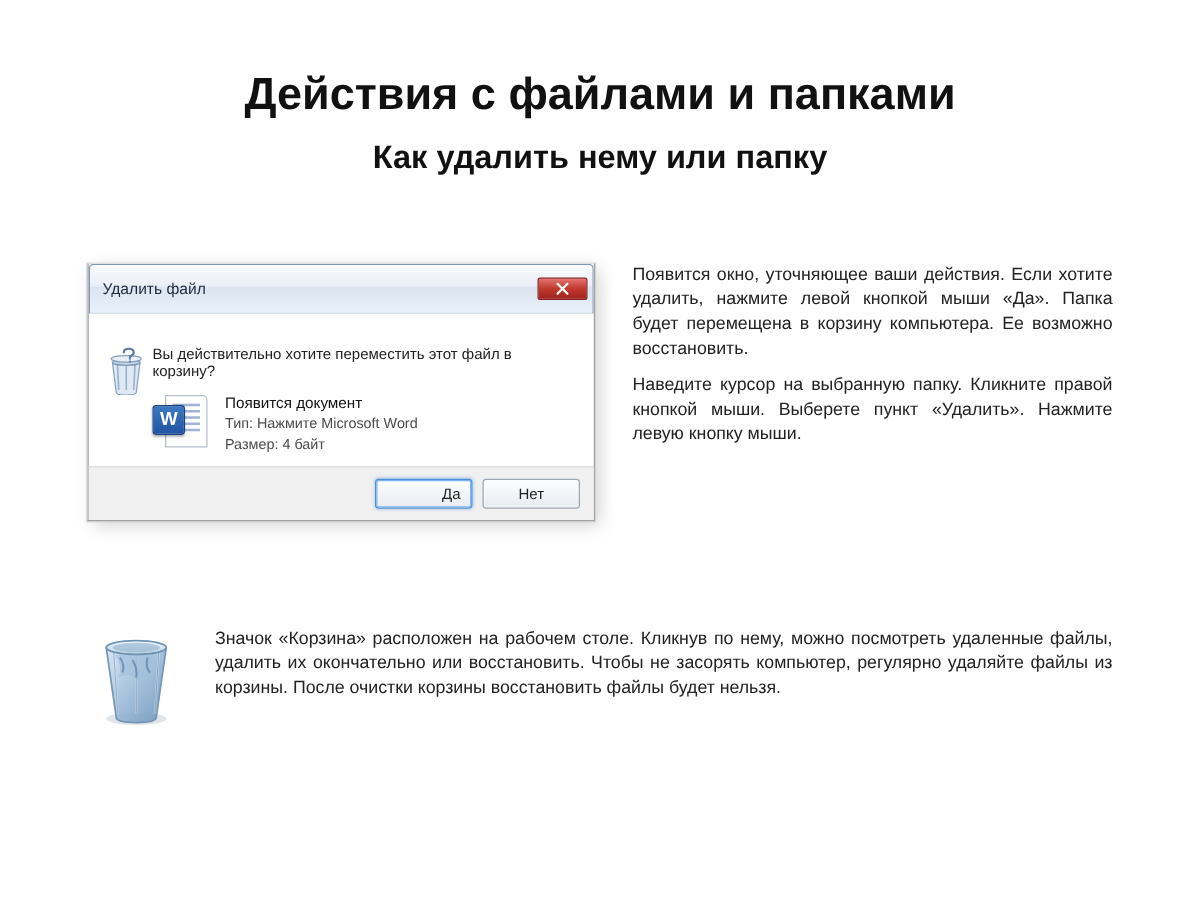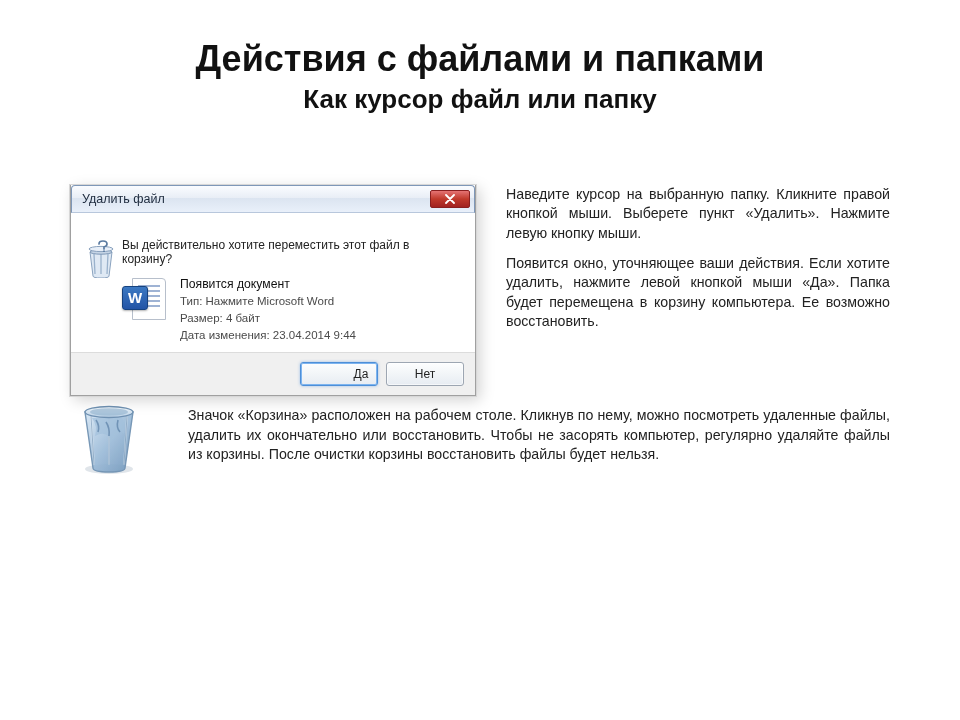--- a/index.html
+++ b/index.html
@@ -10,21 +10,21 @@
     background: #ffffff;
     font-family: "Segoe UI", Arial, sans-serif;
     color: #111;
     padding: 40px 70px 20px 70px;
   }
   .title {
     text-align: center;
     font-weight: 700;
     font-size: 36px;
     line-height: 1.05;
-    margin: 0;
+    margin: 16px;
   }
   .subtitle {
     text-align: center;
     font-weight: 700;
     font-size: 26px;
     margin-top: 6px;
   }
   .row {
     display: flex;
     margin-top: 70px;
@@ -33,21 +33,21 @@
   .dialog-wrapper {
     width: 406px;
     flex-shrink: 0;
     border: 1px solid #a0a0a0;
     border-top: none;
     box-shadow: 0 0 0 1px #d7d7d7, 4px 4px 14px rgba(0,0,0,.18);
     position: relative;
     background: #fff;
   }
   .titlebar {
-    height: 28px;
+    height: 40px;
     background: linear-gradient(#fafcff 0%, #e9eef6 45%, #dbe4f0 46%, #e9f0fa 100%);
     border: 1px solid #7e97b8;
     border-bottom: 1px solid #b8c7dc;
     border-radius: 4px 4px 0 0;
     display: flex;
     align-items: center;
     padding: 0 4px 0 10px;
     font-size: 12.5px;
     color: #1d2a3d;
   }
@@ -120,38 +120,39 @@
     font-size: 14.2px;
     line-height: 1.38;
     color: #222;
     text-align: justify;
     text-align-last: left;
   }
   .instructions p { margin: 0 0 10px 0; }
 
   .row2 {
     display: flex;
-    gap: 40px;
-    align-items: center;
+    margin-top: 85px;
+    gap: 24px;
+    align-items: flex-start;
   }
   .bin-icon { width: 78px; flex-shrink: 0; display:flex; justify-content:center; }
   .bin-text {
     flex: 1;
     font-size: 14.2px;
     line-height: 1.38;
     color: #222;
     text-align: justify;
     text-align-last: left;
   }
 </style>
 </head>
 <body>
 
 <h1 class="title">Действия с файлами и папками</h1>
-<div class="subtitle">Как курсор файл или папку</div>
+<div class="subtitle">Как удалить нему или папку</div>
 
 <div class="row">
   <div class="dialog-wrapper">
     <div class="titlebar">
       <span class="titlebar-text">Удалить файл</span>
       <div class="close-btn">
         <svg viewBox="0 0 10 10">
           <path d="M1 1 L9 9 M9 1 L1 9" stroke="#fff" stroke-width="1.8" stroke-linecap="round"></path>
         </svg>
       </div>
@@ -171,34 +172,33 @@
         <div class="confirm-text">Вы действительно хотите переместить этот файл в корзину?</div>
         <div class="file-row">
           <div class="word-icon">
             <div class="word-page"></div>
             <div class="word-badge">W</div>
           </div>
           <div class="file-meta">
             <div class="fname">Появится документ</div>
             <div>Тип: Нажмите Microsoft Word</div>
             <div>Размер: 4 байт</div>
-            <div>Дата изменения: 23.04.2014 9:44</div>
           </div>
         </div>
       </div>
     </div>
     <div class="button-bar">
       <div class="win-btn default">Да</div>
       <div class="win-btn">Нет</div>
     </div>
   </div>
 
   <div class="instructions">
+    <p>Появится окно, уточняющее ваши действия. Если хотите удалить, нажмите левой кнопкой мыши «Да». Папка будет перемещена в корзину компьютера. Ее возможно восстановить.</p>
     <p>Наведите курсор на выбранную папку. Кликните правой кнопкой мыши. Выберете пункт «Удалить». Нажмите левую кнопку мыши.</p>
-    <p>Появится окно, уточняющее ваши действия. Если хотите удалить, нажмите левой кнопкой мыши «Да». Папка будет перемещена в корзину компьютера. Ее возможно восстановить.</p>
   </div>
 </div>
 
 <div class="row2">
   <div class="bin-icon">
     <svg width="66" height="80" viewBox="0 0 66 80">
       <defs>
         <linearGradient id="glass" x1="0" y1="0" x2="1" y2="1">
           <stop offset="0" stop-color="#d7e7f5"></stop>
           <stop offset="0.5" stop-color="#9dbcd9"></stop>

